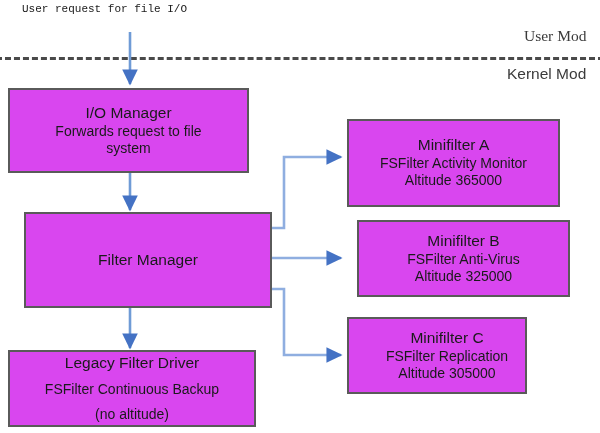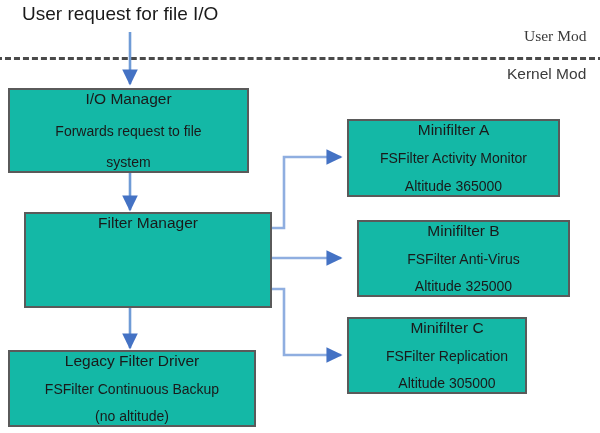--- a/index.html
+++ b/index.html
@@ -12,40 +12,41 @@
     width: 600px;
     height: 433px;
     background: #ffffff;
     overflow: hidden;
     font-family: "Liberation Sans", sans-serif;
     color: #1a1a1a;
   }
   .box {
     position: absolute;
     box-sizing: border-box;
-    background: #14b8a6;
+    background: #d946ef;
     border: 2px solid #5a5a5a;
     display: flex;
     flex-direction: column;
     align-items: center;
-    justify-content: space-between;
+    justify-content: center;
     text-align: center;
     line-height: 1.22;
   }
   .box .line1 {
     font-size: 15.5px;
   }
   .box .line2, .box .line3 {
     font-size: 14px;
   }
   .plain-label {
     position: absolute;
-    font-size: 19px;
+    font-size: 11px;
     white-space: nowrap;
     color: #1a1a1a;
+    font-family: Liberation Mono, monospace;
   }
   .mode-label {
     position: absolute;
     font-size: 15.5px;
     white-space: nowrap;
     color: #3b3b3b;
   }
   .divider {
     position: absolute;
     height: 0;
@@ -106,21 +107,21 @@
   <div class="box" style="left:24px; top:212px; width:248px; height:96px;">
     <span class="line1">Filter Manager</span>
   </div>
 
   <div class="box" style="left:8px; top:350px; width:248px; height:77px;gap:8px;">
     <span class="line1">Legacy Filter Driver</span>
     <span class="line2">FSFilter Continuous Backup</span>
     <span class="line3">(no altitude)</span>
   </div>
 
-  <div class="box" style="left:347px; top:119px; width:213px; height:78px;">
+  <div class="box" style="left:347px; top:119px; width:213px; height:88px;">
     <span class="line1">Minifilter A</span>
     <span class="line2">FSFilter Activity Monitor</span>
     <span class="line3">Altitude 365000</span>
   </div>
 
   <div class="box" style="left:347px; top:220px; width:213px; height:77px;margin-left:10px;">
     <span class="line1">Minifilter B</span>
     <span class="line2">FSFilter Anti-Virus</span>
     <span class="line3">Altitude 325000</span>
   </div>

